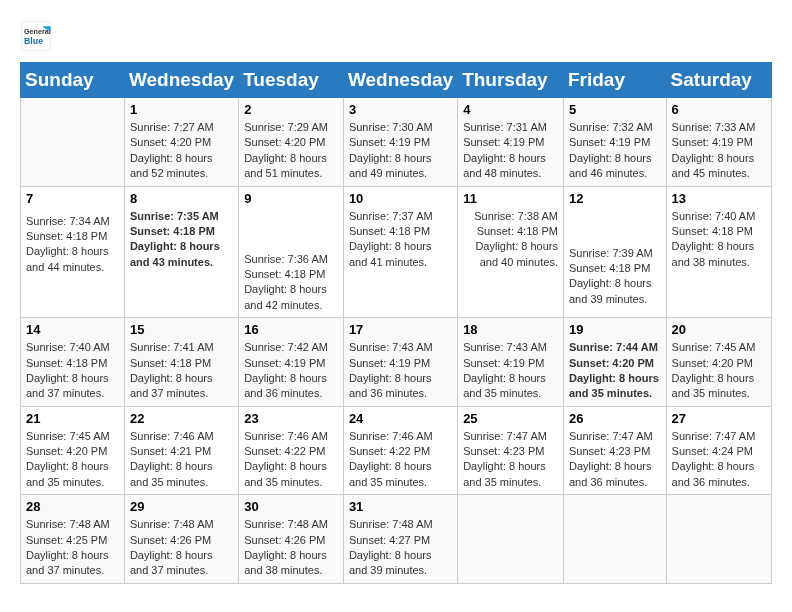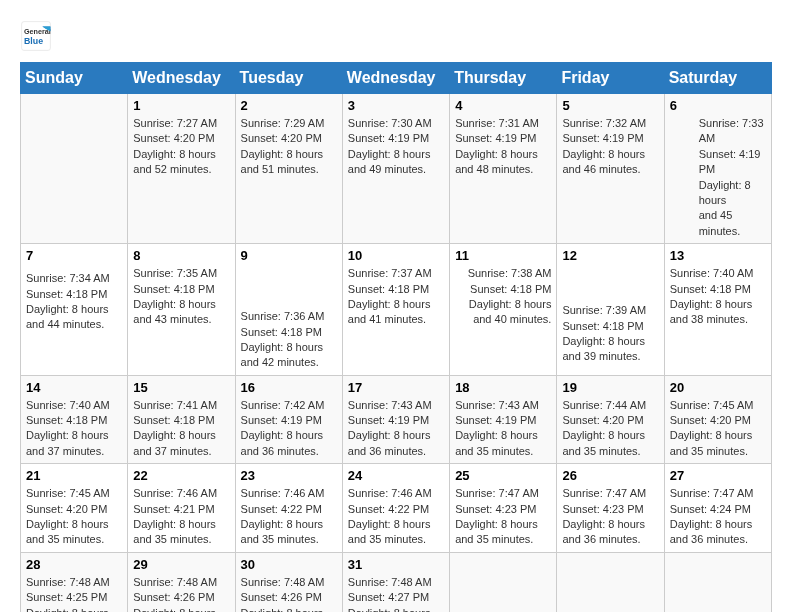--- a/index.html
+++ b/index.html
@@ -46,21 +46,21 @@
     table {
       width: 100%;
       border-collapse: collapse;
       font-size: 11px;
     }
     thead tr th {
       background-color: #2a7abf;
       color: #fff;
       padding: 6px 4px;
       text-align: left;
-      font-size: 16px;
+      font-size: 19px;
       font-weight: bold;
       border: 1px solid #2a7abf;
     }
     tbody tr td {
       border: 1px solid #ccc;
       vertical-align: top;
       padding: 4px 5px;
       min-height: 80px;
       background: #fff;
       width: calc(100% / 7);
@@ -150,37 +150,37 @@
         </td>
         <td>
           <span class="day-num">5</span>
           <div class="cell-content" style="white-space: pre-line;">Sunrise: 7:32 AM
 Sunset: 4:19 PM
 Daylight: 8 hours
 and 46 minutes.</div>
         </td>
         <td>
           <span class="day-num">6</span>
-          <div class="cell-content" style="white-space: pre-line; margin-left: 29px;">Sunrise: 7:33 AM
+          <div class="cell-content" style="white-space: pre-line;">Sunrise: 7:33 AM
 Sunset: 4:19 PM
 Daylight: 8 hours
 and 45 minutes.</div>
         </td>
       </tr>
       <tr>
         <td>
           <span class="day-num">7</span>
           <div class="cell-content" style="white-space: pre-line; margin-top: 8px;">Sunrise: 7:34 AM
 Sunset: 4:18 PM
 Daylight: 8 hours
 and 44 minutes.</div>
         </td>
         <td>
           <span class="day-num">8</span>
-          <div class="cell-content" style="white-space: pre-line;">Sunrise: 7:35 AM
+          <div class="cell-content" style="white-space: pre-line; font-weight: bold;">Sunrise: 7:35 AM
 Sunset: 4:18 PM
 Daylight: 8 hours
 and 43 minutes.</div>
         </td>
         <td>
           <span class="day-num">9</span>
           <div class="cell-content" style="white-space: pre-line; margin-top: 46px;">Sunrise: 7:36 AM
 Sunset: 4:18 PM
 Daylight: 8 hours
 and 42 minutes.</div>
@@ -245,21 +245,21 @@
         </td>
         <td>
           <span class="day-num">18</span>
           <div class="cell-content" style="white-space: pre-line;">Sunrise: 7:43 AM
 Sunset: 4:19 PM
 Daylight: 8 hours
 and 35 minutes.</div>
         </td>
         <td>
           <span class="day-num">19</span>
-          <div class="cell-content" style="white-space: pre-line;">Sunrise: 7:44 AM
+          <div class="cell-content" style="white-space: pre-line; font-weight: bold;">Sunrise: 7:44 AM
 Sunset: 4:20 PM
 Daylight: 8 hours
 and 35 minutes.</div>
         </td>
         <td>
           <span class="day-num">20</span>
           <div class="cell-content" style="white-space: pre-line;">Sunrise: 7:45 AM
 Sunset: 4:20 PM
 Daylight: 8 hours
 and 35 minutes.</div>

